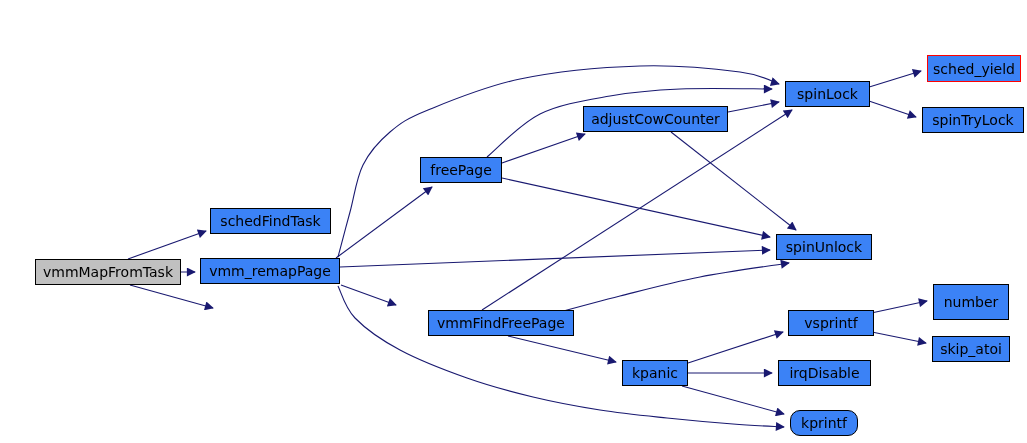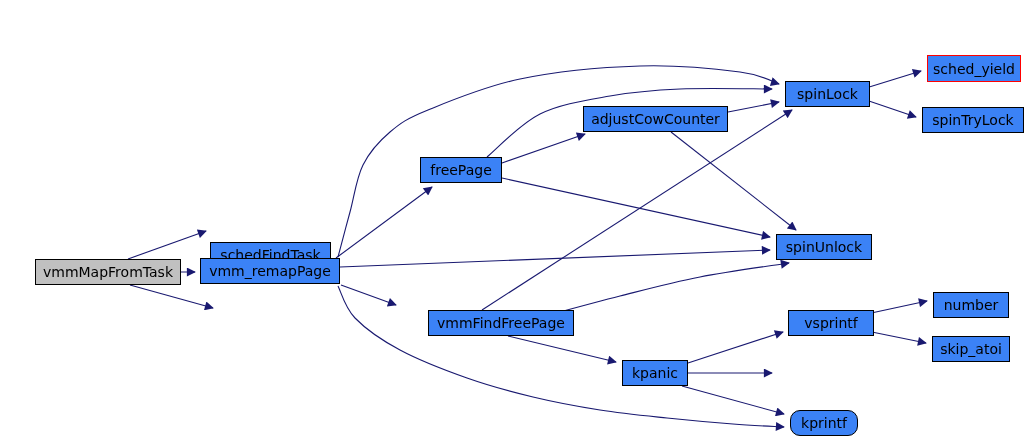--- a/index.html
+++ b/index.html
@@ -61,27 +61,28 @@
       <path d="M482,310 L792,110" fill="none" stroke="#191970" stroke-width="1.1" marker-end="url(#arrowhead)"></path>
       <path d="M534,319 C548.3333333333334,315.1666666666667 592.3333333333334,303 620,296 C647.6666666666666,289 671.8333333333334,282.5 700,277 C728.1666666666666,271.5 774.1666666666666,265.3333333333333 789,263" fill="none" stroke="#191970" stroke-width="1.1" marker-end="url(#arrowhead)"></path>
       <path d="M508,336 L616,362" fill="none" stroke="#191970" stroke-width="1.1" marker-end="url(#arrowhead)"></path>
       <path d="M688,363 L783,332" fill="none" stroke="#191970" stroke-width="1.1" marker-end="url(#arrowhead)"></path>
       <path d="M688,373 L772,373" fill="none" stroke="#191970" stroke-width="1.1" marker-end="url(#arrowhead)"></path>
       <path d="M682,386 L784,414" fill="none" stroke="#191970" stroke-width="1.1" marker-end="url(#arrowhead)"></path>
       <path d="M862,315 L927,301" fill="none" stroke="#191970" stroke-width="1.1" marker-end="url(#arrowhead)"></path>
       <path d="M862,330 L926,343" fill="none" stroke="#191970" stroke-width="1.1" marker-end="url(#arrowhead)"></path>
     </svg>
 <div class="node highlight" style="left: 7px; top: 259px; width: 146px; height: 26px;">vmmMapFromTask</div>
-    <div class="node" style="left: 210px; top: 208px; width: 121px; height: 26px; margin-top: 34px;">schedFindTask</div>
+    <div class="node" style="left: 210px; top: 208px; width: 121px; height: 26px;">schedFindTask</div>
     <div class="node" style="left: 200px; top: 258px; width: 140px; height: 26px;">vmm_remapPage</div>
     <div class="node" style="left: 420px; top: 157px; width: 82px; height: 26px;">freePage</div>
     <div class="node" style="left: 583px; top: 106px; width: 145px; height: 26px;">adjustCowCounter</div>
     <div class="node" style="left: 785px; top: 81px; width: 85px; height: 26px;">spinLock</div>
     <div class="node truncated" style="left: 927px; top: 55px; width: 94px; height: 27px;">sched_yield</div>
     <div class="node" style="left: 922px; top: 107px; width: 102px; height: 26px;">spinTryLock</div>
     <div class="node" style="left: 776px; top: 234px; width: 96px; height: 26px;">spinUnlock</div>
     <div class="node" style="left: 388px; top: 310px; width: 146px; height: 26px; margin-left: 40px;">vmmFindFreePage</div>
     <div class="node" style="left: 788px; top: 310px; width: 86px; height: 26px;">vsprintf</div>
-    <div class="node" style="left: 933px; top: 292px; width: 76px; height: 26px;">number</div>
+    <div class="node" style="left: 933px; top: 284px; width: 76px; height: 36px;">number</div>
     <div class="node" style="left: 932px; top: 336px; width: 78px; height: 26px;">skip_atoi</div>
     <div class="node" style="left: 622px; top: 360px; width: 66px; height: 26px;">kpanic</div>
+    <div class="node" style="left: 778px; top: 360px; width: 93px; height: 26px;">irqDisable</div>
     <div class="node" style="left: 790px; top: 410px; width: 68px; height: 26px; border-radius: 10px;">kprintf</div>
   </div>
 
 </body></html>

